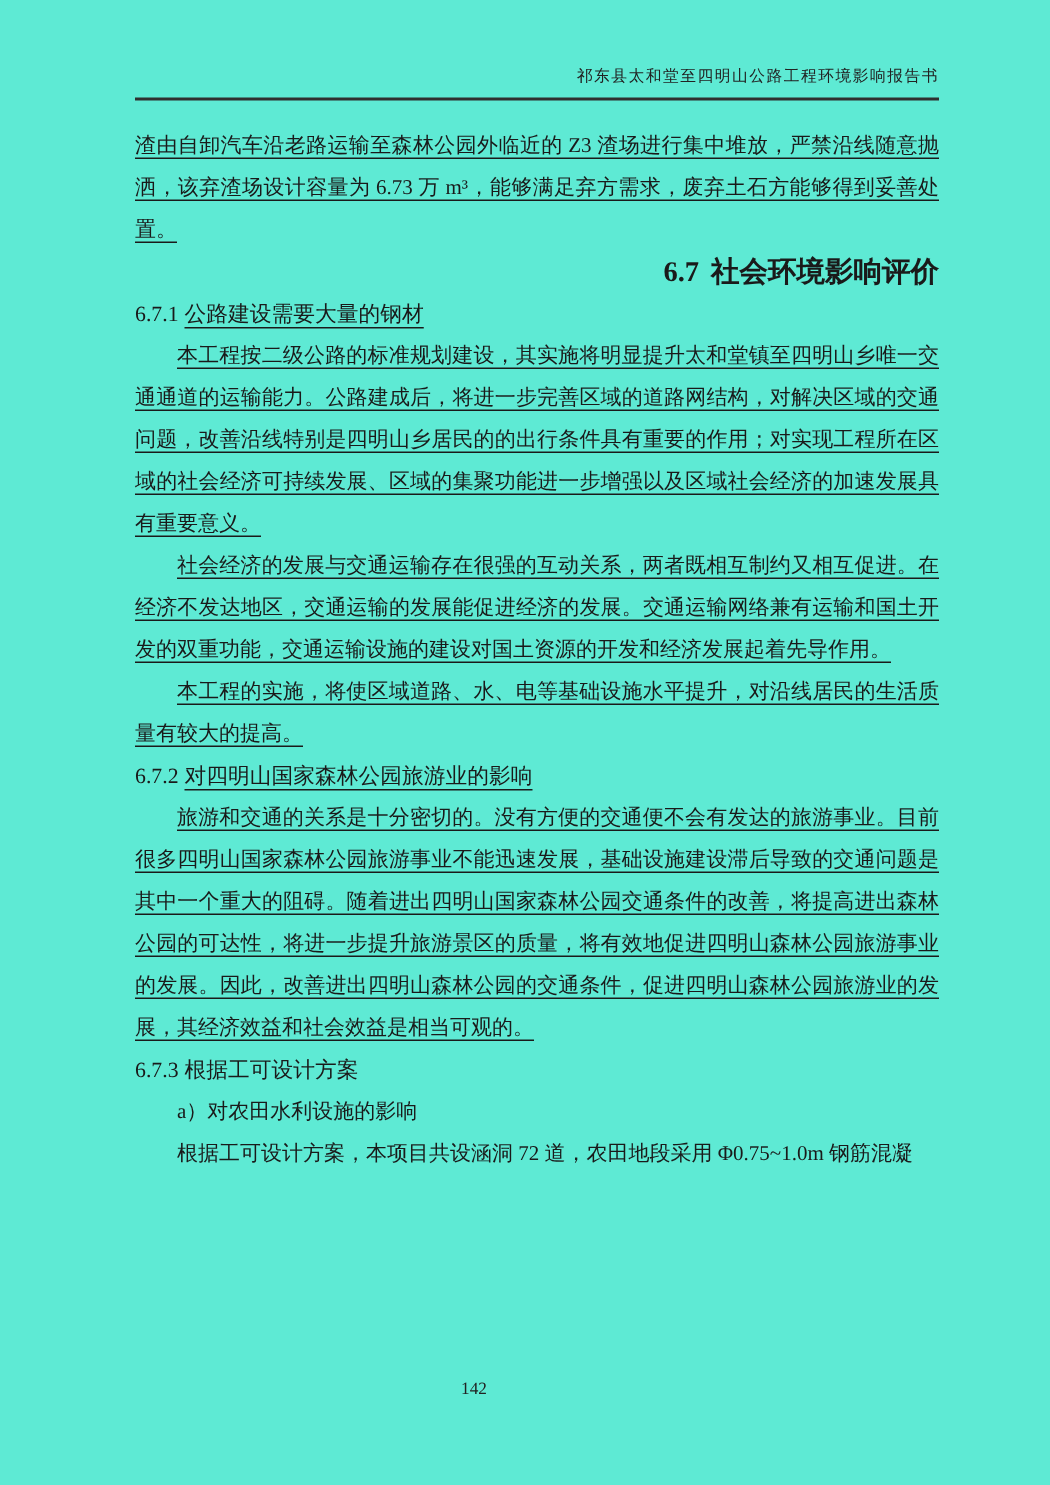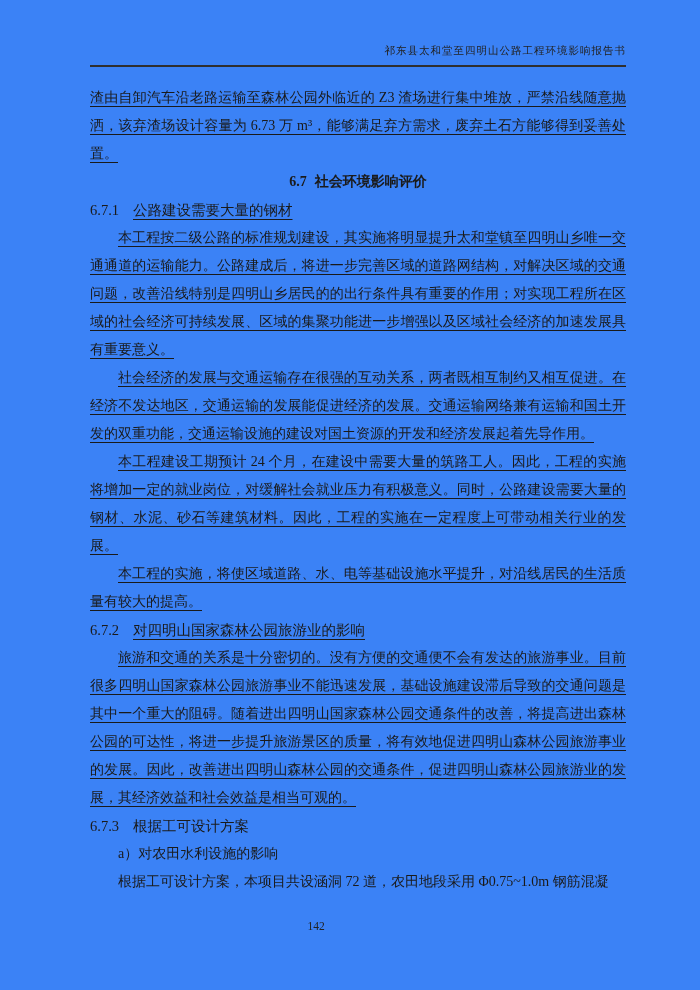--- a/index.html
+++ b/index.html
@@ -1,20 +1,20 @@
 <!DOCTYPE html>
 <html><head>
 <meta charset="utf-8">
 <style>
   html, body { margin: 0; padding: 0; background: #ffffff; }
   .page {
     position: relative;
     width: 700px;
     height: 990px;
-    background: #3b82f6;
+    background: #5eead4;
     font-family: "Liberation Serif", "DejaVu Serif", serif;
     color: #1a1a1a;
     overflow: hidden;
   }
   .header {
     position: absolute;
     top: 44px;
     left: 90px;
     width: 536px;
   }
@@ -45,33 +45,33 @@
   }
   .para { text-indent: 2em; }
   .no-indent { text-indent: 0; }
   .u {
     text-decoration: underline;
     text-decoration-thickness: 1px;
     text-underline-offset: 3.5px;
     text-decoration-skip-ink: none;
   }
   h2.sec {
-    font-size: 14px;
+    font-size: 19px;
     font-weight: bold;
     line-height: 28px;
-    text-align: center;
+    text-align: right;
   }
   h2.sec .num { margin-right: 8px; }
   h3.subsec {
     font-size: 14.5px;
     font-weight: normal;
     line-height: 28px;
     text-align: left;
   }
-  h3.subsec .num { margin-right: 14px; }
+  h3.subsec .num { margin-right: 4px; }
   .footer {
     position: absolute;
     top: 920px;
     left: 0;
     width: 632px;
     text-align: center;
     font-size: 11.5px;
     color: #222;
   }
 </style>
@@ -94,21 +94,20 @@
     </h2>
 
     <h3 class="subsec">
       <span class="num">6.7.1</span><span class="title u">公路建设需要大量的钢材</span>
     </h3>
 
     <p class="para u">本工程按二级公路的标准规划建设，其实施将明显提升太和堂镇至四明山乡唯一交通通道的运输能力。公路建成后，将进一步完善区域的道路网结构，对解决区域的交通问题，改善沿线特别是四明山乡居民的的出行条件具有重要的作用；对实现工程所在区域的社会经济可持续发展、区域的集聚功能进一步增强以及区域社会经济的加速发展具有重要意义。</p>
 
     <p class="para u">社会经济的发展与交通运输存在很强的互动关系，两者既相互制约又相互促进。在经济不发达地区，交通运输的发展能促进经济的发展。交通运输网络兼有运输和国土开发的双重功能，交通运输设施的建设对国土资源的开发和经济发展起着先导作用。</p>
 
-    <p class="para u">本工程建设工期预计 24 个月，在建设中需要大量的筑路工人。因此，工程的实施将增加一定的就业岗位，对缓解社会就业压力有积极意义。同时，公路建设需要大量的钢材、水泥、砂石等建筑材料。因此，工程的实施在一定程度上可带动相关行业的发展。</p>
 
     <p class="para u">本工程的实施，将使区域道路、水、电等基础设施水平提升，对沿线居民的生活质量有较大的提高。</p>
 
     <h3 class="subsec">
       <span class="num">6.7.2</span><span class="title u">对四明山国家森林公园旅游业的影响</span>
     </h3>
 
     <p class="para u">旅游和交通的关系是十分密切的。没有方便的交通便不会有发达的旅游事业。目前很多四明山国家森林公园旅游事业不能迅速发展，基础设施建设滞后导致的交通问题是其中一个重大的阻碍。随着进出四明山国家森林公园交通条件的改善，将提高进出森林公园的可达性，将进一步提升旅游景区的质量，将有效地促进四明山森林公园旅游事业的发展。因此，改善进出四明山森林公园的交通条件，促进四明山森林公园旅游业的发展，其经济效益和社会效益是相当可观的。</p>
 
     <h3 class="subsec">

